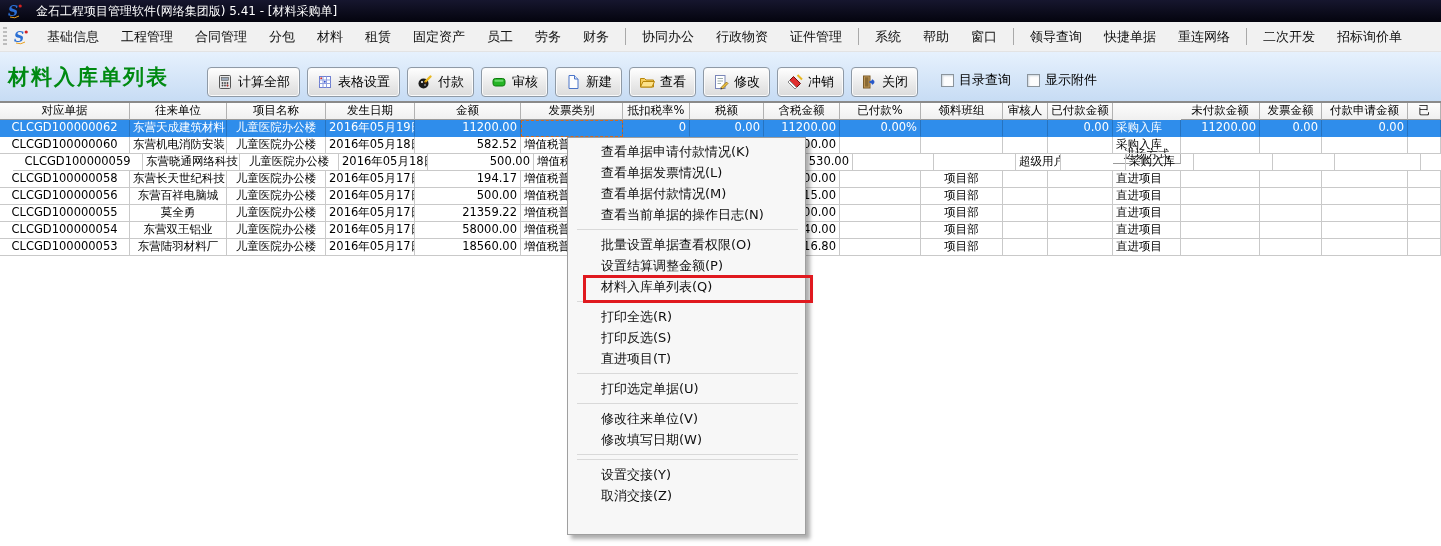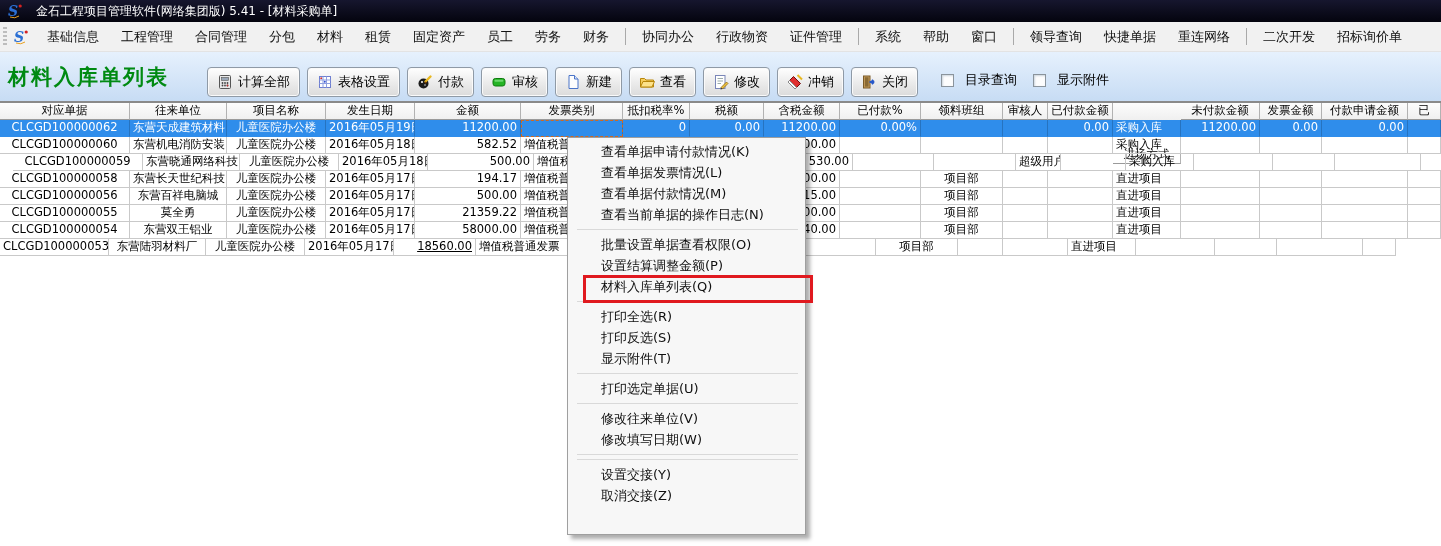--- a/index.html
+++ b/index.html
@@ -22,21 +22,21 @@
   .toolbar{position:absolute;left:0;top:52px;width:100%;height:49px;box-sizing:border-box;
     background:linear-gradient(#e6f1fd,#c7dcf4);display:flex;align-items:flex-end;
     padding:0 0 3px 8px;}
   .page-title{font-size:21px;font-weight:bold;color:#008a12;letter-spacing:2px;
     margin:0 38px 7px 0;white-space:nowrap;}
   .tbtn{height:30px;display:inline-flex;align-items:center;gap:5px;padding:0 9px;
     margin:0 7px 1px 0;font-size:13px;color:#000;white-space:nowrap;
     background:linear-gradient(#ffffff,#ededed 48%,#dbdbdb);
     border:1px solid #8f9aa6;border-radius:4px;box-shadow:inset 0 0 0 1px #fafafa;}
   .tbtn .ic{width:16px;height:16px;display:inline-flex;}
-  .cbwrap{display:inline-flex;align-items:center;gap:11px;margin:0 0 9px 16px;font-size:13px;}
+  .cbwrap{display:inline-flex;align-items:center;gap:5px;margin:0 0 9px 16px;font-size:13px;}
   .cb{width:13px;height:13px;box-sizing:border-box;background:#fdfdfd;border:1px solid #8b949c;
     box-shadow:inset 1px 1px 2px #ccd5dd;}
   
   .grid-topline{position:absolute;left:0;top:101px;width:100%;height:2px;background:#8a8a8a;}
   .grid{position:absolute;left:0;top:103px;width:1441px;}
   .header-row{display:flex;height:17px;background:linear-gradient(#fdfdfd,#efefef);}
   .hcell{flex:none;box-sizing:border-box;height:17px;border-right:1px solid #b2b2b2;
     border-bottom:1px solid #9a9a9a;font-size:11.5px;line-height:15px;text-align:center;
     overflow:hidden;white-space:nowrap;color:#000;}
   .trow{display:flex;height:17px;background:#fff;}
@@ -384,25 +384,25 @@
           <div class="tcell ac" style="width: 82px;">项目部</div>
           <div class="tcell ac" style="width: 45px;"></div>
           <div class="tcell ar" style="width: 65px;"></div>
           <div class="tcell al" style="width: 68px;">直进项目</div>
           <div class="tcell ar" style="width: 79px;"></div>
           <div class="tcell ar" style="width: 62px;"></div>
           <div class="tcell ar" style="width: 86px;"></div>
           <div class="tcell al" style="width: 33px;"></div>
         </div>
         <div class="trow">
-          <div class="tcell ac" style="width: 109px;">CLCGD100000053</div>
+          <div class="tcell ac" style="width: 130px;">CLCGD100000053</div>
           <div class="tcell ac" style="width: 97px;">东营陆羽材料厂</div>
           <div class="tcell ac" style="width: 99px;">儿童医院办公楼</div>
           <div class="tcell al" style="width: 89px;">2016年05月17日</div>
-          <div class="tcell ar" style="width: 82px; text-decoration: underline;">18560.00</div>
+          <div class="tcell ar" style="width: 106px;">18560.00</div>
           <div class="tcell al" style="width: 102px;">增值税普通发票</div>
           <div class="tcell ar" style="width: 67px;"></div>
           <div class="tcell ar" style="width: 74px;"></div>
           <div class="tcell ar" style="width: 76px;">19116.80</div>
           <div class="tcell ar" style="width: 81px;"></div>
           <div class="tcell ac" style="width: 82px;">项目部</div>
           <div class="tcell ac" style="width: 45px;"></div>
           <div class="tcell ar" style="width: 65px;"></div>
           <div class="tcell al" style="width: 68px;">直进项目</div>
           <div class="tcell ar" style="width: 79px;"></div>
@@ -418,21 +418,21 @@
       <div class="menu-item">查看单据发票情况(L)</div>
       <div class="menu-item">查看单据付款情况(M)</div>
       <div class="menu-item">查看当前单据的操作日志(N)</div>
       <div class="menu-sep"></div>
       <div class="menu-item">批量设置单据查看权限(O)</div>
       <div class="menu-item">设置结算调整金额(P)</div>
       <div class="menu-item">材料入库单列表(Q)</div>
       <div class="menu-sep"></div>
       <div class="menu-item">打印全选(R)</div>
       <div class="menu-item">打印反选(S)</div>
-      <div class="menu-item">显示附件(T)</div>
+      <div class="menu-item">直进项目(T)</div>
       <div class="menu-sep"></div>
       <div class="menu-item">打印选定单据(U)</div>
       <div class="menu-sep"></div>
       <div class="menu-item">修改往来单位(V)</div>
       <div class="menu-item">修改填写日期(W)</div>
       <div class="menu-sep"></div>
       <div class="menu-sep"></div>
       <div class="menu-item">设置交接(Y)</div>
       <div class="menu-item">取消交接(Z)</div>
     </div>

